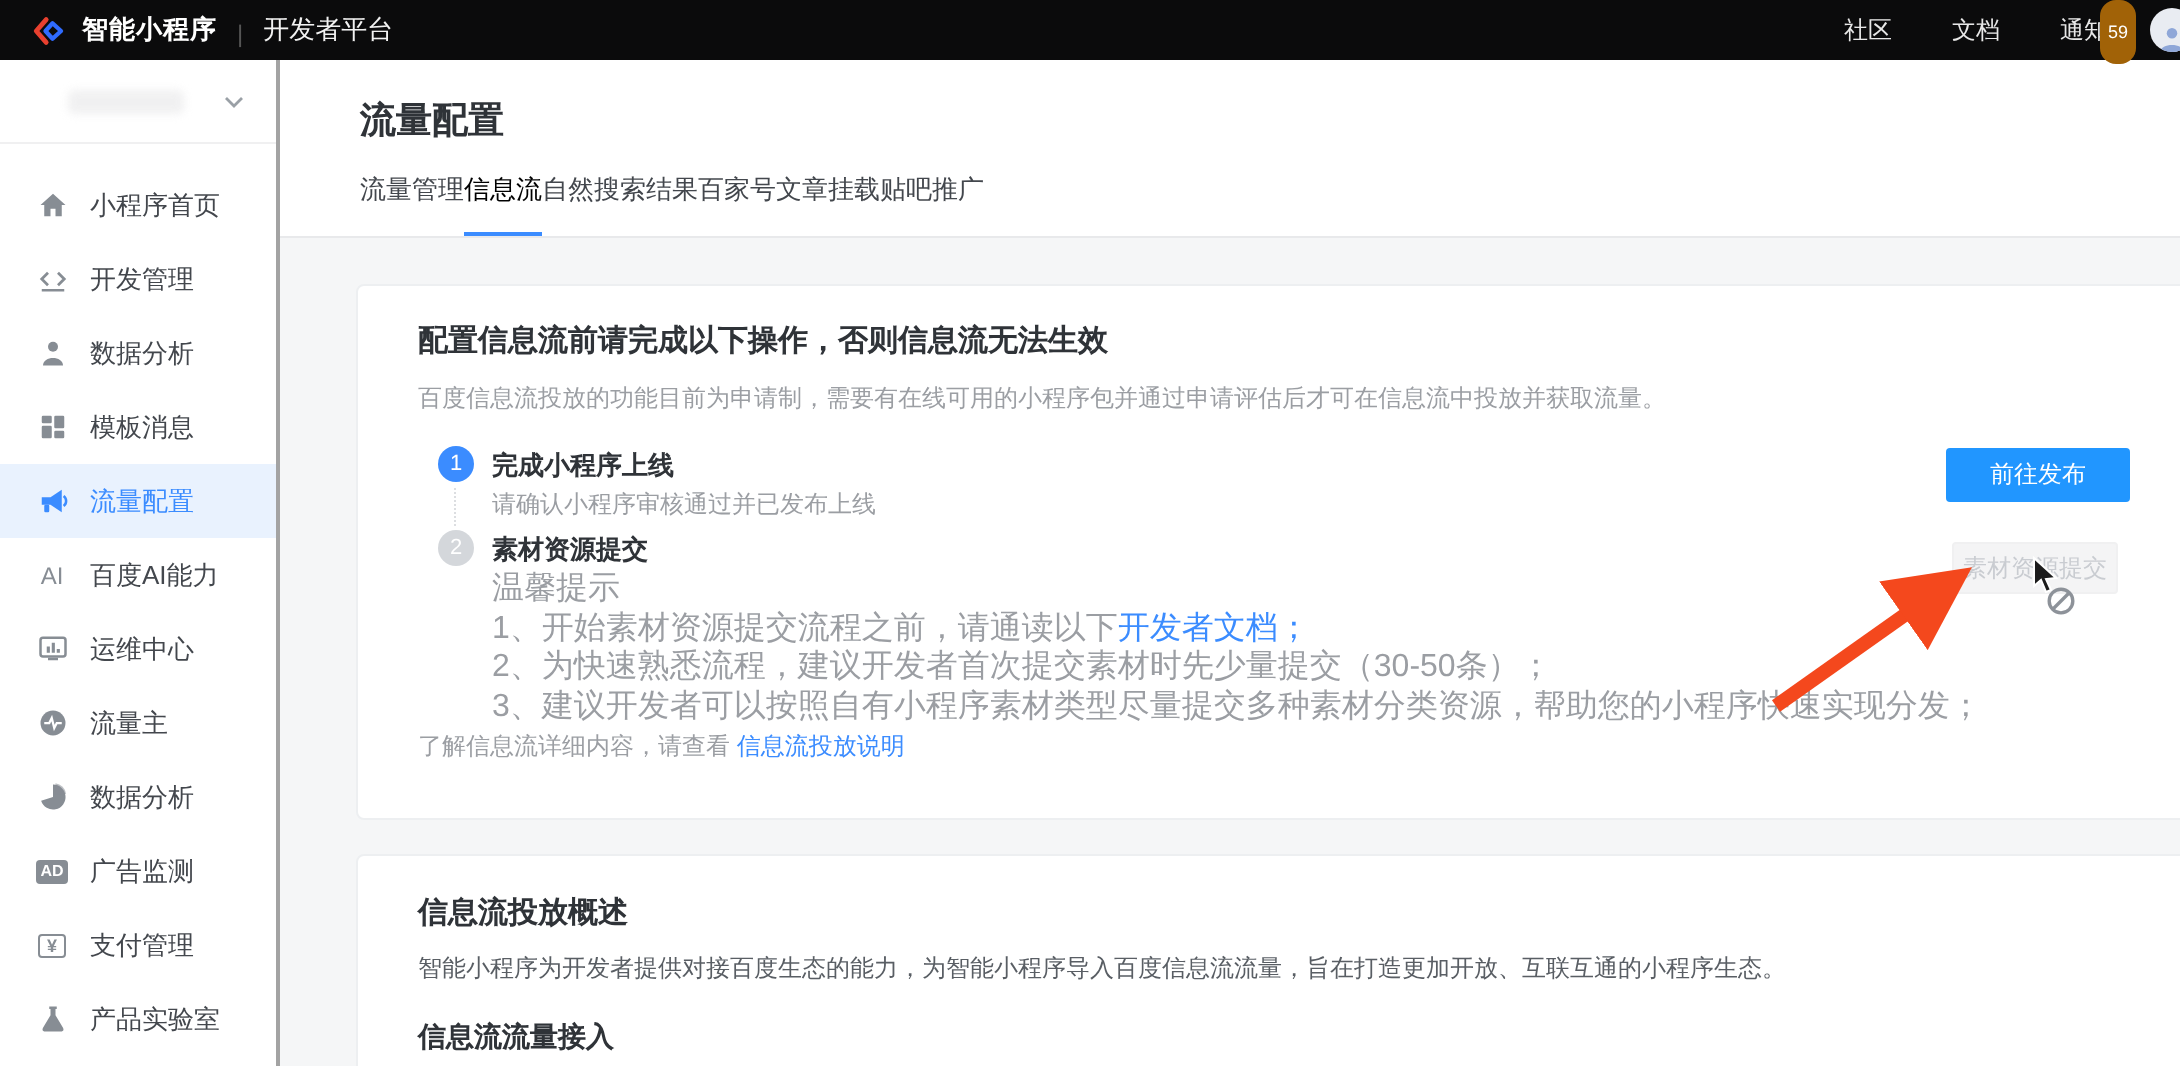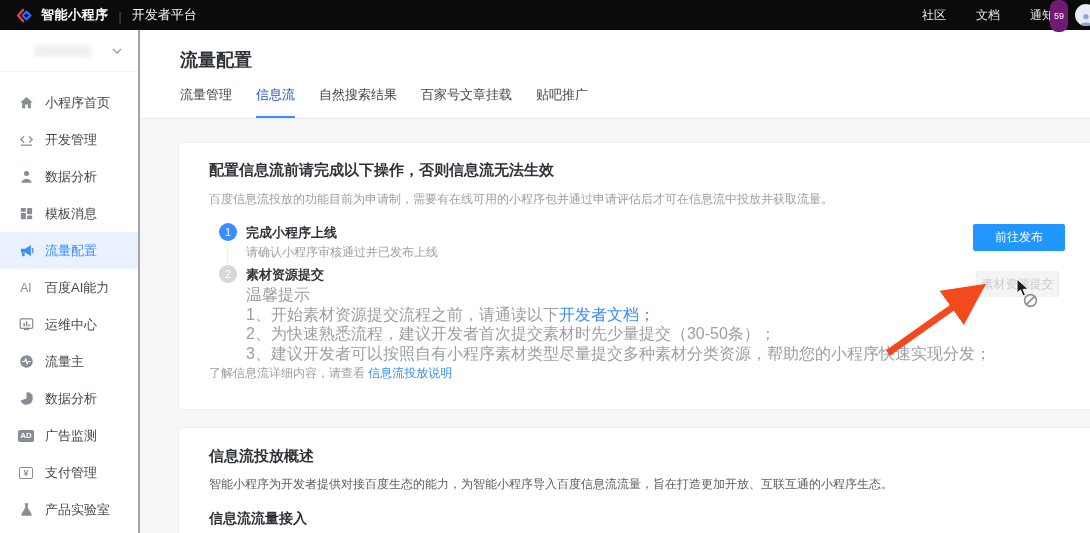--- a/index.html
+++ b/index.html
@@ -17,21 +17,21 @@
   }
   .logo-wrap { display:flex; align-items:flex-end; margin-left:16px; }
   .logo-icon { width:17px; height:17px; margin-right:8px; }
   .logo-title { color:#fff; font-size:13px; font-weight:bold; letter-spacing:.5px; }
   .logo-divider { color:#555; margin:0 10px; font-size:12px; }
   .logo-sub { color:#f2f2f2; font-size:13px; }
   .header-nav { position:absolute; right:36px; top:0; height:30px; display:flex; align-items:center; gap:30px;text-align:right; }
   .header-nav-item { color:#e8e8e8; font-size:12px; position:relative; cursor:pointer; }
   .nav-badge {
     position:absolute; top:-7px; left:20px; min-width:18px; height:13px; padding:16px 3px;
-    background:#701a75; border-radius:8px; color:#fff; font-size:9px;
+    background:#a16207; border-radius:8px; color:#fff; font-size:9px;
     display:flex; align-items:center; justify-content:center;
   }
   .avatar {
     position:absolute; right:-7px; top:4px; width:22px; height:22px; border-radius:50%;
     background:#e9ecf2; display:flex; align-items:flex-end; justify-content:center; overflow:hidden;
   }
   .avatar svg { width:14px; height:14px; }
 
   
   .sidebar {
@@ -70,26 +70,26 @@
     color:#878d94; font-size:9px; font-weight:bold; display:flex; align-items:center; justify-content:center;
   }
   .ai-text { font-size:12px; font-weight:normal; color:#878d94; letter-spacing:0; }
 
   
   .main-top {
     position:absolute; top:30px; left:140px; width:950px; height:89px;
     background:#fff; border-bottom:1px solid #e8e9eb; z-index:10;
   }
   .page-title { position:absolute; left:40px; top:18px; font-size:18px; font-weight:bold; color:#2f3338; }
-  .tabs { position:absolute; left:40px; bottom:0; display:flex; gap:24px; }
+  .tabs { position:absolute; left:40px; bottom:0; display:flex; }
   .tab {
     font-size:13px; color:#43474d; padding-bottom:12px; cursor:pointer;
     border-bottom:2px solid transparent;
   }
-  .tab.active { color:#1d4ed8; border-bottom-color:#3b8cff; }
+  .tab.active { color:#000000; border-bottom-color:#3b8cff; }
 
   
   .card {
     position:absolute; left:178px; background:#fff;
     border:1px solid #edeff1; border-radius:4px;
   }
   .card1 { top:142px; width:930px; height:268px; }
   .card2 { top:427px; width:930px; height:170px; }
 
   .notice-title { position:absolute; left:30px; top:18px; font-size:15px; font-weight:bold; color:#2f3338; }

